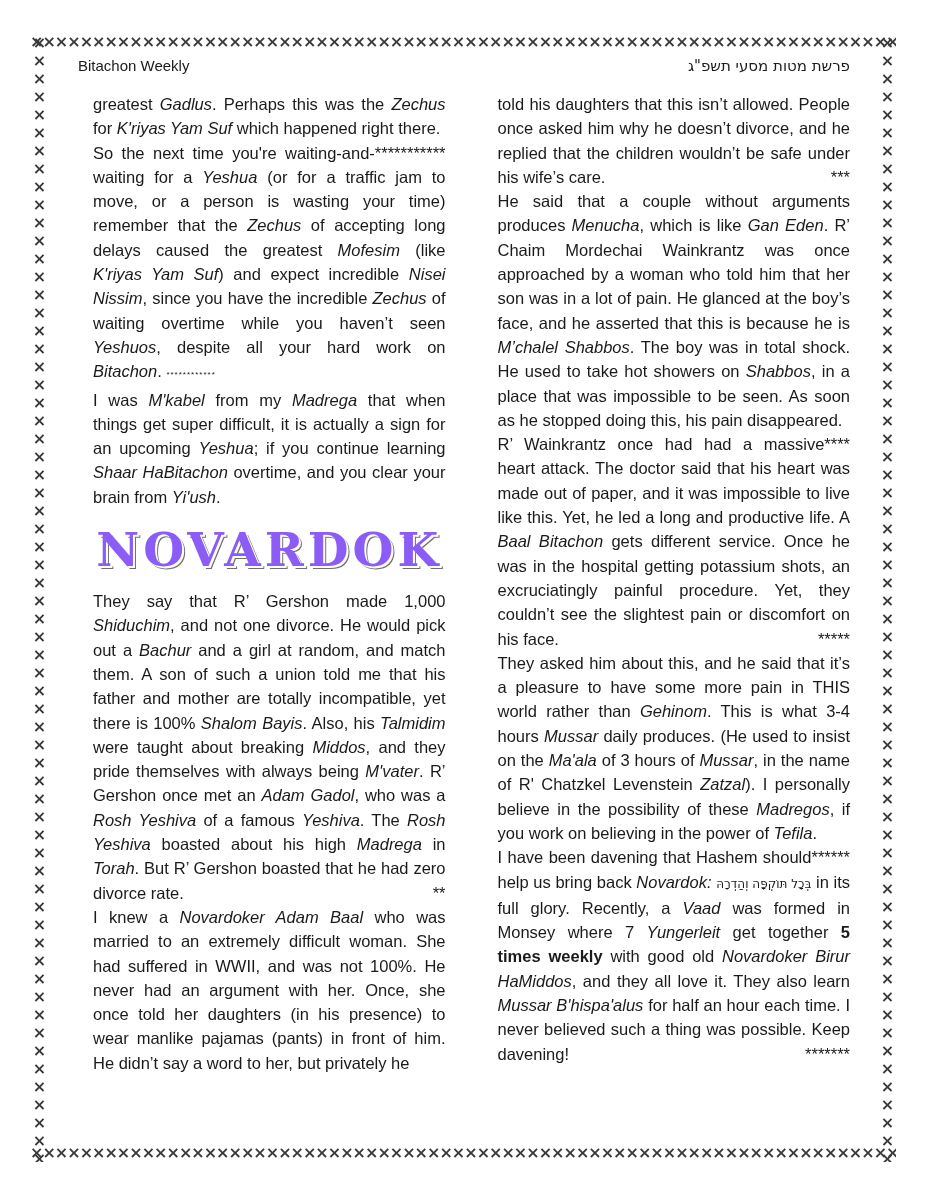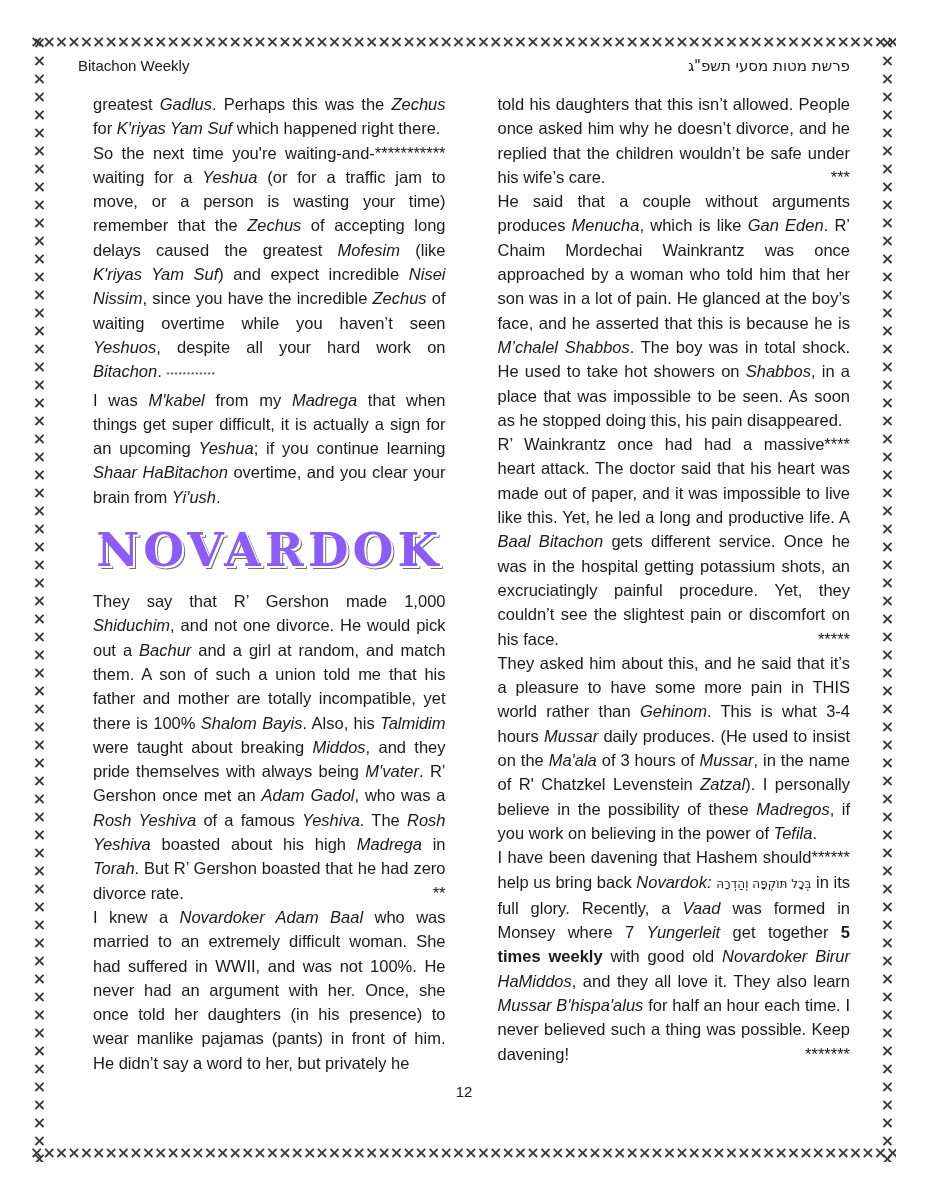--- a/index.html
+++ b/index.html
@@ -96,16 +96,15 @@
       </div>
       <div class="col" id="right-col">
           <p>told his daughters that this isn’t allowed. People once asked him why he doesn’t divorce, and he replied that the children wouldn’t be safe under his wife’s care.<span class="marks">***</span></p>
           <p>He said that a couple without arguments produces <span class="it">Menucha</span>, which is like <span class="it">Gan Eden</span>. R’ Chaim Mordechai Wainkrantz was once approached by a woman who told him that her son was in a lot of pain. He glanced at the boy’s face, and he asserted that this is because he is <span class="it">M’chalel Shabbos</span>. The boy was in total shock. He used to take hot showers on <span class="it">Shabbos</span>, in a place that was impossible to be seen. As soon as he stopped doing this, his pain disappeared.<span class="marks">****</span></p>
           <p>R’ Wainkrantz once had had a massive heart attack. The doctor said that his heart was made out of paper, and it was impossible to live like this. Yet, he led a long and productive life. A <span class="it">Baal Bitachon</span> gets different service. Once he was in the hospital getting potassium shots, an excruciatingly painful procedure. Yet, they couldn’t see the slightest pain or discomfort on his face.<span class="marks">*****</span></p>
           <p>They asked him about this, and he said that it’s a pleasure to have some more pain in THIS world rather than <span class="it">Gehinom</span>. This is what 3-4 hours <span class="it">Mussar</span> daily produces. (He used to insist on the <span class="it">Ma'ala</span> of 3 hours of <span class="it">Mussar</span>, in the name of R' Chatzkel Levenstein <span class="it">Zatzal</span>). I personally believe in the possibility of these <span class="it">Madregos</span>, if you work on believing in the power of <span class="it">Tefila</span>.<span class="marks">******</span></p>
           <p>I have been davening that Hashem should help us bring back <span class="it">Novardok:</span> <span class="he" dir="rtl">בְּכָל תּוֹקְפָּה וְהַדְרָהּ</span> in its full glory. Recently, a <span class="it">Vaad</span> was formed in Monsey where 7 <span class="it">Yungerleit</span> get together <span class="bd">5 times weekly</span> with good old <span class="it">Novardoker Birur HaMiddos</span>, and they all love it. They also learn <span class="it">Mussar B'hispa'alus</span> for half an hour each time. I never believed such a thing was possible. Keep davening!<span class="marks">*******</span></p>
         </div>
     </div>
 
-    <div class="pagenum">12</div>
 
   </div>
 </div>
 
 </body></html>

